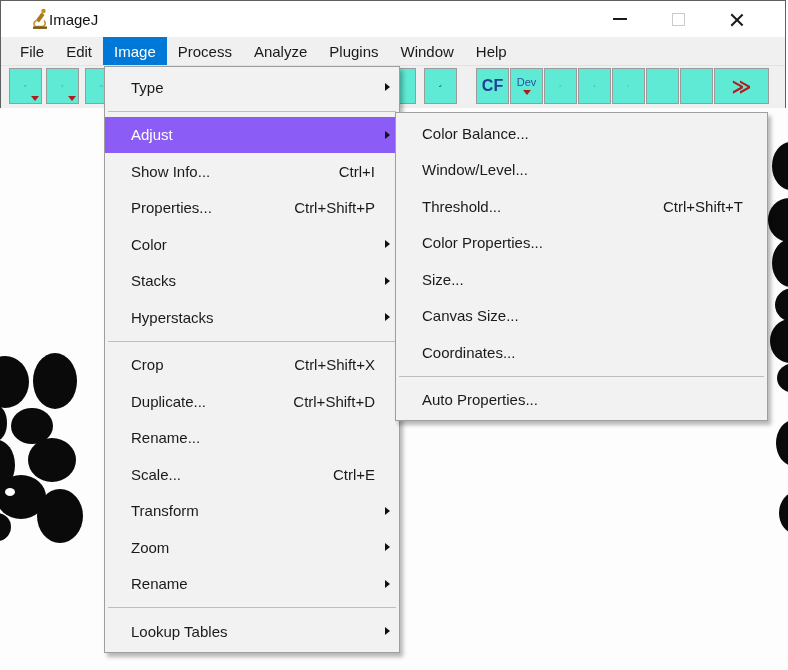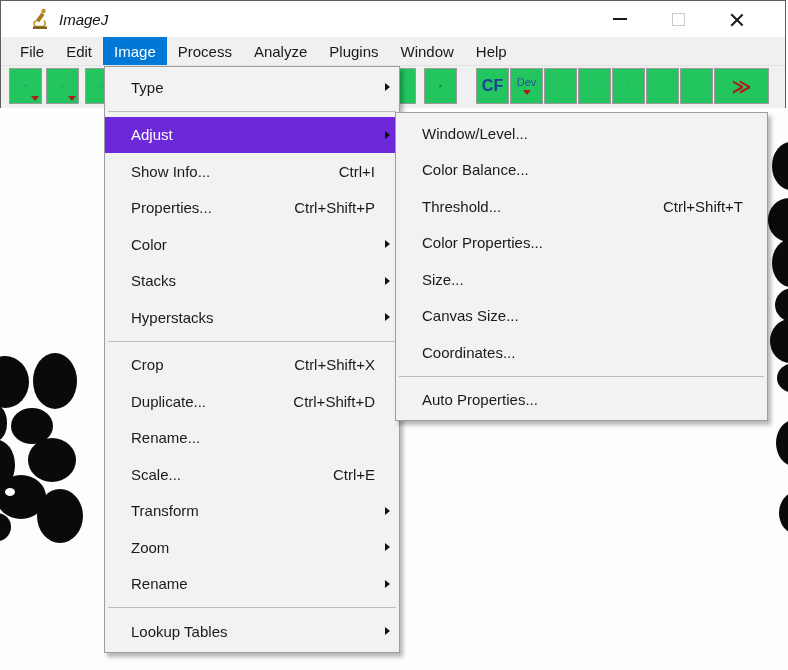--- a/index.html
+++ b/index.html
@@ -10,21 +10,21 @@
   }
   
   .app-window{
     position:absolute;left:0;top:0;width:786px;height:108px;
     border:1px solid #5f5f5f;background:#f0f0f0;box-sizing:border-box;
   }
   .titlebar{
     position:relative;height:36px;background:#ffffff;display:flex;align-items:center;
   }
   .title-icon{margin-left:30px;width:18px;height:22px;flex:0 0 auto;}
-  .title-text{margin-left:10px;font-size:15px;color:#111;font-style:italic;}
+  .title-text{font-size:15px;color:#111;}
   .win-btn{
     position:absolute;top:0;height:36px;width:46px;display:flex;
     align-items:center;justify-content:center;background:transparent;border:none;
   }
   .win-min{left:596px;} .win-max{left:654px;} .win-close{left:712px;}
   .glyph-min{display:block;width:14px;height:0;border-top:2px solid #1a1a1a;}
   .glyph-max{display:block;width:11px;height:11px;border:1px solid #cbcbcb;}
   .glyph-close{position:relative;display:block;width:13px;height:13px;}
   .glyph-close::before,.glyph-close::after{
     content:"";position:absolute;left:6px;top:-1px;width:1.6px;height:16px;background:#1a1a1a;
@@ -33,21 +33,21 @@
   
   .menubar{
     height:28px;background:#f0f0f0;display:flex;align-items:stretch;padding-left:8px;
     font-size:15px;color:#1a1a1a;
   }
   .menubar-item{display:flex;align-items:center;padding:0 11px;cursor:default;}
   .menubar-item.active{background:#0078d7;color:#ffffff;}
   
   .toolbar{position:relative;height:42px;background:#f0f0f0;border-top:1px solid #e2e2e2;}
   .tool-btn{
-    position:absolute;top:2px;width:33px;height:36px;background:#22c55e;
+    position:absolute;top:2px;width:33px;height:36px;background:#5eead4;
     border:1px solid #9b9b9b;box-sizing:border-box;display:flex;align-items:center;
     justify-content:center;padding:14px;
   }
   .tool-btn svg{display:block;}
   .cf-label{font-size:16px;font-weight:bold;color:#1f3f97;letter-spacing:0;}
   .dev-wrap{display:flex;flex-direction:column;align-items:center;line-height:1;}
   .dev-label{font-size:11px;color:#2b4fa0;}
   .tri-red-down{width:0;height:0;border-left:4px solid transparent;border-right:4px solid transparent;border-top:5px solid #b01c1c;margin-top:2px;}
   .more-label{font-size:19px;font-weight:bold;color:#b01c1c;font-family:"DejaVu Sans",sans-serif;}
   .corner-tri{position:absolute;right:2px;bottom:2px;width:0;height:0;
@@ -63,21 +63,21 @@
     font-size:15px;color:#1a1a1a;
   }
   .menu-image{left:104px;top:66px;width:296px;}
   .menu-adjust{left:395px;top:112px;width:373px;}
   .menu-item{
     position:relative;height:36.5px;display:flex;align-items:center;
     padding-left:26px;padding-right:24px;cursor:default;box-sizing:border-box;
   }
   .menu-item .label{flex:0 0 auto;}
   .menu-item .shortcut{margin-left:auto;}
-  .menu-item.selected{background:#6d28d9;color:#ffffff;}
+  .menu-item.selected{background:#8b5cf6;color:#ffffff;}
   .submenu-arrow{
     position:absolute;right:9px;top:50%;transform:translateY(-50%);
     width:0;height:0;border-top:4.5px solid transparent;border-bottom:4.5px solid transparent;
     border-left:5.5px solid #111;
   }
   .menu-sep{height:1px;background:#bdbdbd;margin:5px 3px;}
 </style>
 </head>
 <body>
 
@@ -264,24 +264,24 @@
       </div>
       <div class="menu-sep"></div>
       <div class="menu-item">
         <span class="label">Lookup Tables</span>
         <span class="submenu-arrow"></span>
       </div>
     </div>
 
   <div class="menu menu-adjust" id="adjustMenu">
       <div class="menu-item">
+        <span class="label">Color Balance...</span>
+      </div>
+      <div class="menu-item">
         <span class="label">Window/Level...</span>
-      </div>
-      <div class="menu-item">
-        <span class="label">Color Balance...</span>
       </div>
       <div class="menu-item">
         <span class="label">Threshold...</span>
         <span class="shortcut">Ctrl+Shift+T</span>
       </div>
       <div class="menu-item">
         <span class="label">Color Properties...</span>
       </div>
       <div class="menu-item">
         <span class="label">Size...</span>

